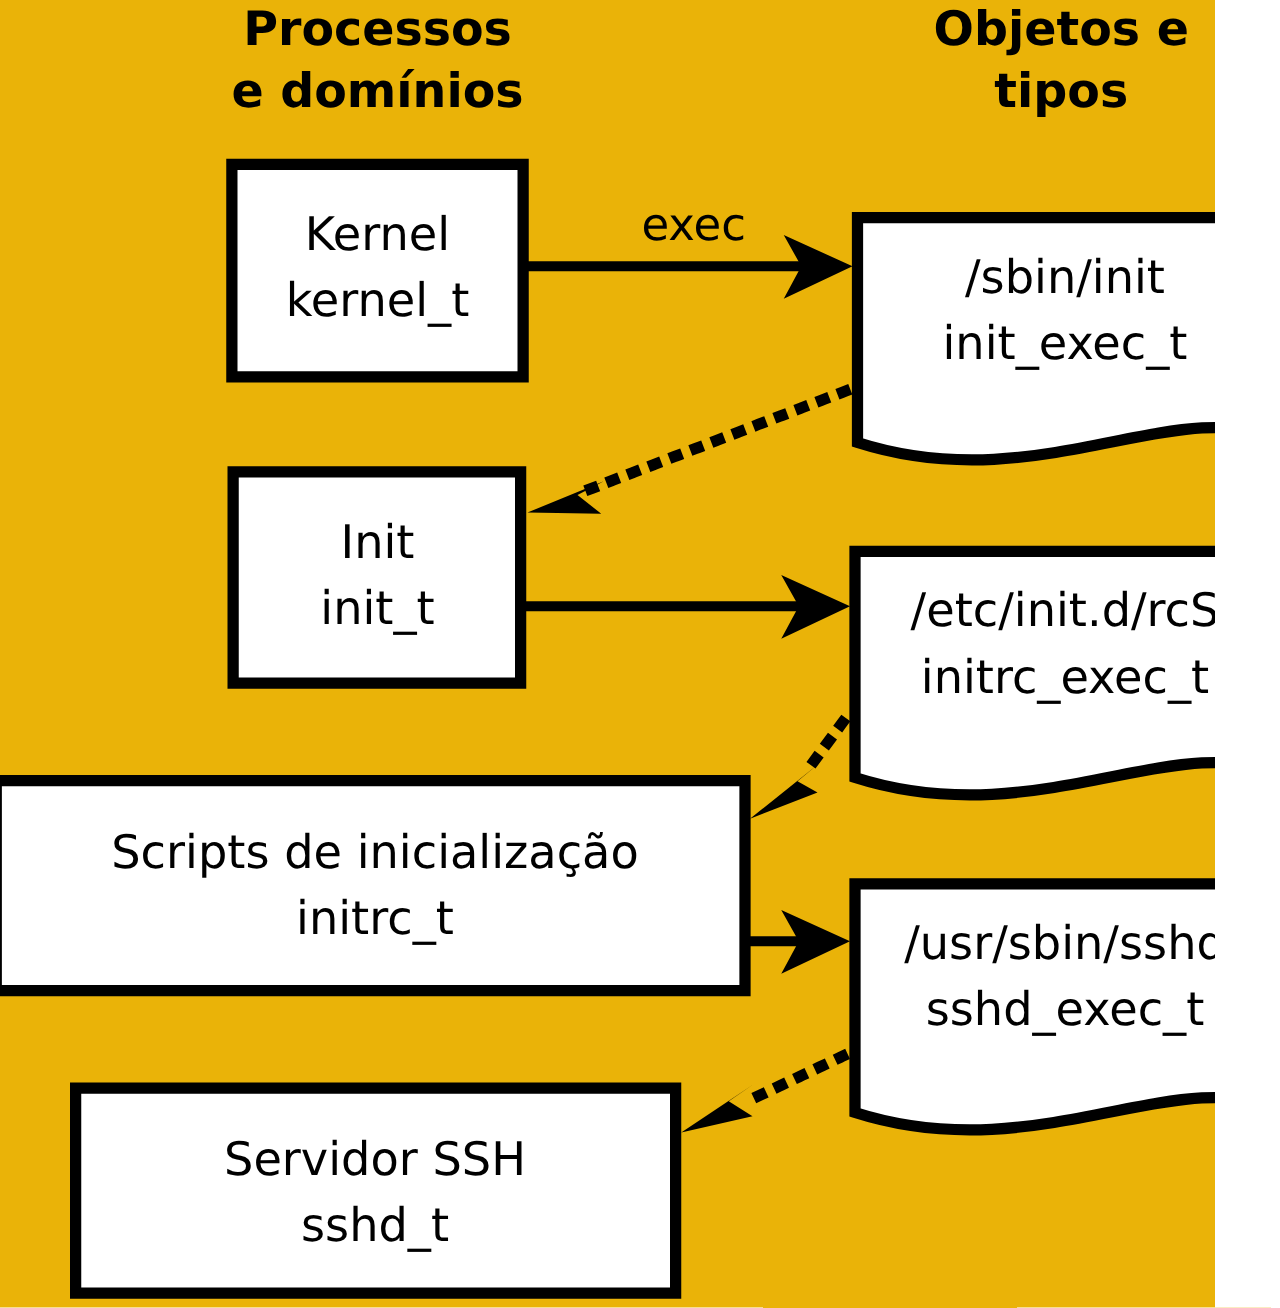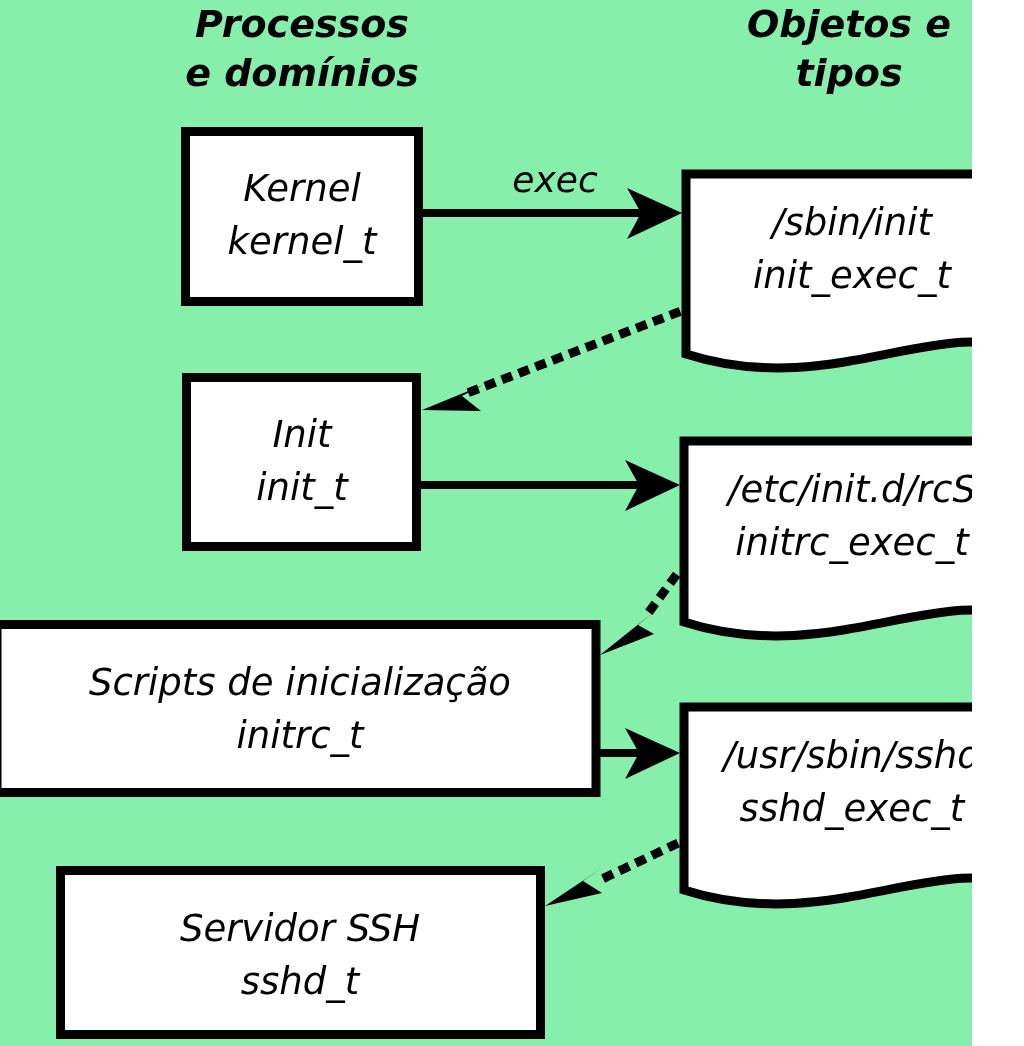--- a/index.html
+++ b/index.html
@@ -4,24 +4,23 @@
 <style>
   html, body {
     margin: 0;
     padding: 0;
     background: #ffffff;
   }
   #diagram-root {
     position: relative;
     width: 972px;
     height: 1046px;
-    background: #86efac;
+    background: #eab308;
     font-family: "DejaVu Sans", sans-serif;
     overflow: hidden;
-    font-style: italic;
   }
   #diagram-svg {
     position: absolute;
     left: 0;
     top: 0;
     width: 1024px;
     height: 1046px;
   }
   .col-header {
     font-family: "DejaVu Sans", sans-serif;

